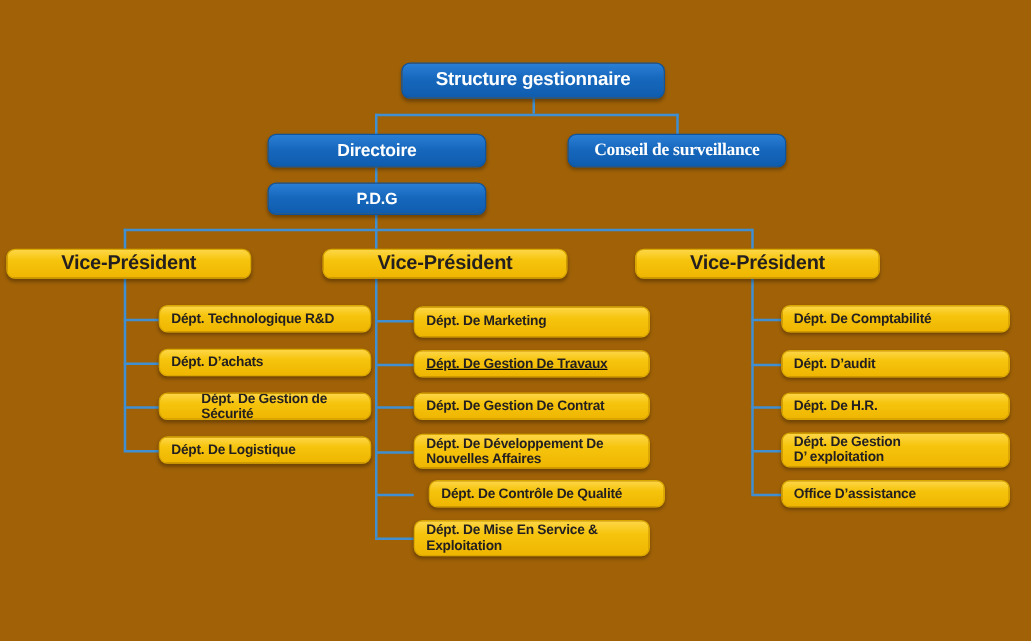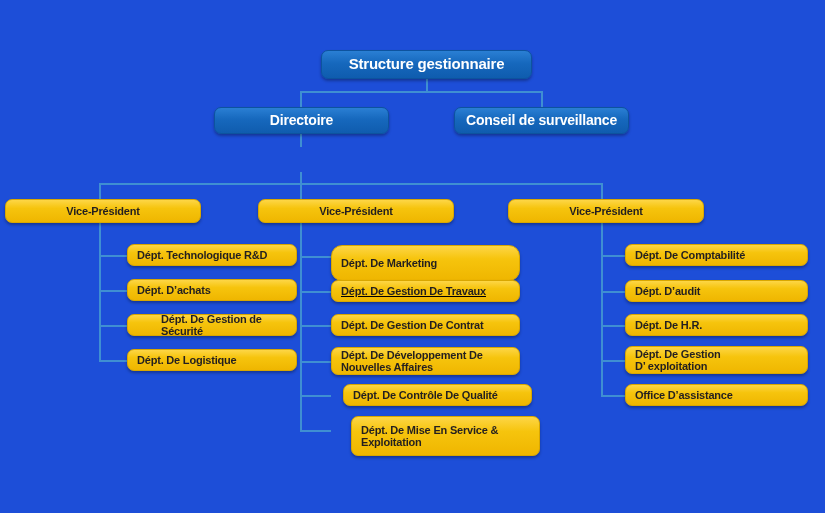--- a/index.html
+++ b/index.html
@@ -8,21 +8,21 @@
     padding: 0;
     background: #ffffff;
   }
   body {
     font-family: "Liberation Sans", sans-serif;
   }
   #chart {
     position: relative;
     width: 825px;
     height: 513px;
-    background: #1d4ed8;
+    background: #a16207;
     overflow: hidden;
   }
 
   
   .line {
     position: absolute;
     background: #3f8fd2;
   }
   .line.v { width: 2px; }
   .line.h { height: 2px; }
@@ -77,21 +77,21 @@
   .node.dept .label {
     text-align: left;
     padding-left: 9px;
     padding-right: 6px;
   }
 
   
   .t-root   { font-size: 15px; }
   .t-lvl2   { font-size: 14px; }
   .t-pdg    { font-size: 13px; }
-  .t-vp     { font-size: 11px; }
+  .t-vp     { font-size: 16px; }
   .t-dept   { font-size: 11px; }
 </style>
 </head>
 <body>
 
 <div id="chart">
 
   <div class="line v" style="left:426px; top:78px; height:13px;"></div>
 
   <div class="line h" style="left:300px; top:91px; width:243px;"></div>
@@ -128,24 +128,27 @@
   <div class="line h" style="left:601px; top:360px; width:24px;"></div>
   <div class="line h" style="left:601px; top:395px; width:24px;"></div>
 
   <div class="node blue" style="left:321px; top:50px; width:211px; height:29px;">
     <span class="label t-root">Structure gestionnaire</span>
   </div>
 
   <div class="node blue" style="left:214px; top:107px; width:175px; height:27px;">
     <span class="label t-lvl2">Directoire</span>
   </div>
-  <div class="node blue" style="left:454px; top:107px; width:175px; height:27px;">
+  <div class="node blue" style="left:454px; top:107px; width:175px; height:27px;font-family:Liberation Serif, serif;">
     <span class="label t-lvl2">Conseil de surveillance</span>
   </div>
 
+  <div class="node blue" style="left:214px; top:146px; width:175px; height:26px;">
+    <span class="label t-pdg">P.D.G</span>
+  </div>
 
   <div class="node yellow" style="left:5px; top:199px; width:196px; height:24px;">
     <span class="label t-vp">Vice-Président</span>
   </div>
   <div class="node yellow" style="left:258px; top:199px; width:196px; height:24px;">
     <span class="label t-vp">Vice-Président</span>
   </div>
   <div class="node yellow" style="left:508px; top:199px; width:196px; height:24px;">
     <span class="label t-vp">Vice-Président</span>
   </div>
@@ -156,37 +159,37 @@
   <div class="node yellow dept" style="left:127px; top:279px; width:170px; height:22px;">
     <span class="label t-dept">Dépt. D’achats</span>
   </div>
   <div class="node yellow dept" style="left:127px; top:314px; width:170px; height:22px;padding-left:24px;">
     <span class="label t-dept">Dépt. De Gestion de Sécurité</span>
   </div>
   <div class="node yellow dept" style="left:127px; top:349px; width:170px; height:22px;justify-content:center;">
     <span class="label t-dept">Dépt. De Logistique</span>
   </div>
 
-  <div class="node yellow dept" style="left:331px; top:245px; width:189px; height:36px;border-radius:11px;">
+  <div class="node yellow dept" style="left:331px; top:245px; width:189px; height:25px;">
     <span class="label t-dept">Dépt. De Marketing</span>
   </div>
   <div class="node yellow dept" style="left:331px; top:280px; width:189px; height:22px;text-decoration:underline;">
     <span class="label t-dept">Dépt. De Gestion De Travaux</span>
   </div>
   <div class="node yellow dept" style="left:331px; top:314px; width:189px; height:22px;">
     <span class="label t-dept">Dépt. De Gestion De Contrat</span>
   </div>
   <div class="node yellow dept" style="left:331px; top:347px; width:189px; height:28px;">
     <span class="label t-dept">Dépt. De Développement De
 Nouvelles Affaires</span>
   </div>
   <div class="node yellow dept" style="left:331px; top:384px; width:189px; height:22px;margin-left:12px;">
     <span class="label t-dept">Dépt. De Contrôle De Qualité</span>
   </div>
-  <div class="node yellow dept" style="left:331px; top:416px; width:189px; height:40px;margin-left:20px;">
+  <div class="node yellow dept" style="left:331px; top:416px; width:189px; height:29px;">
     <span class="label t-dept">Dépt. De Mise En Service &amp;
 Exploitation</span>
   </div>
 
   <div class="node yellow dept" style="left:625px; top:280px; width:183px; height:22px;">
     <span class="label t-dept">Dépt. D’audit</span>
   </div>
   <div class="node yellow dept" style="left:625px; top:244px; width:183px; height:22px;">
     <span class="label t-dept">Dépt. De Comptabilité</span>
   </div>

